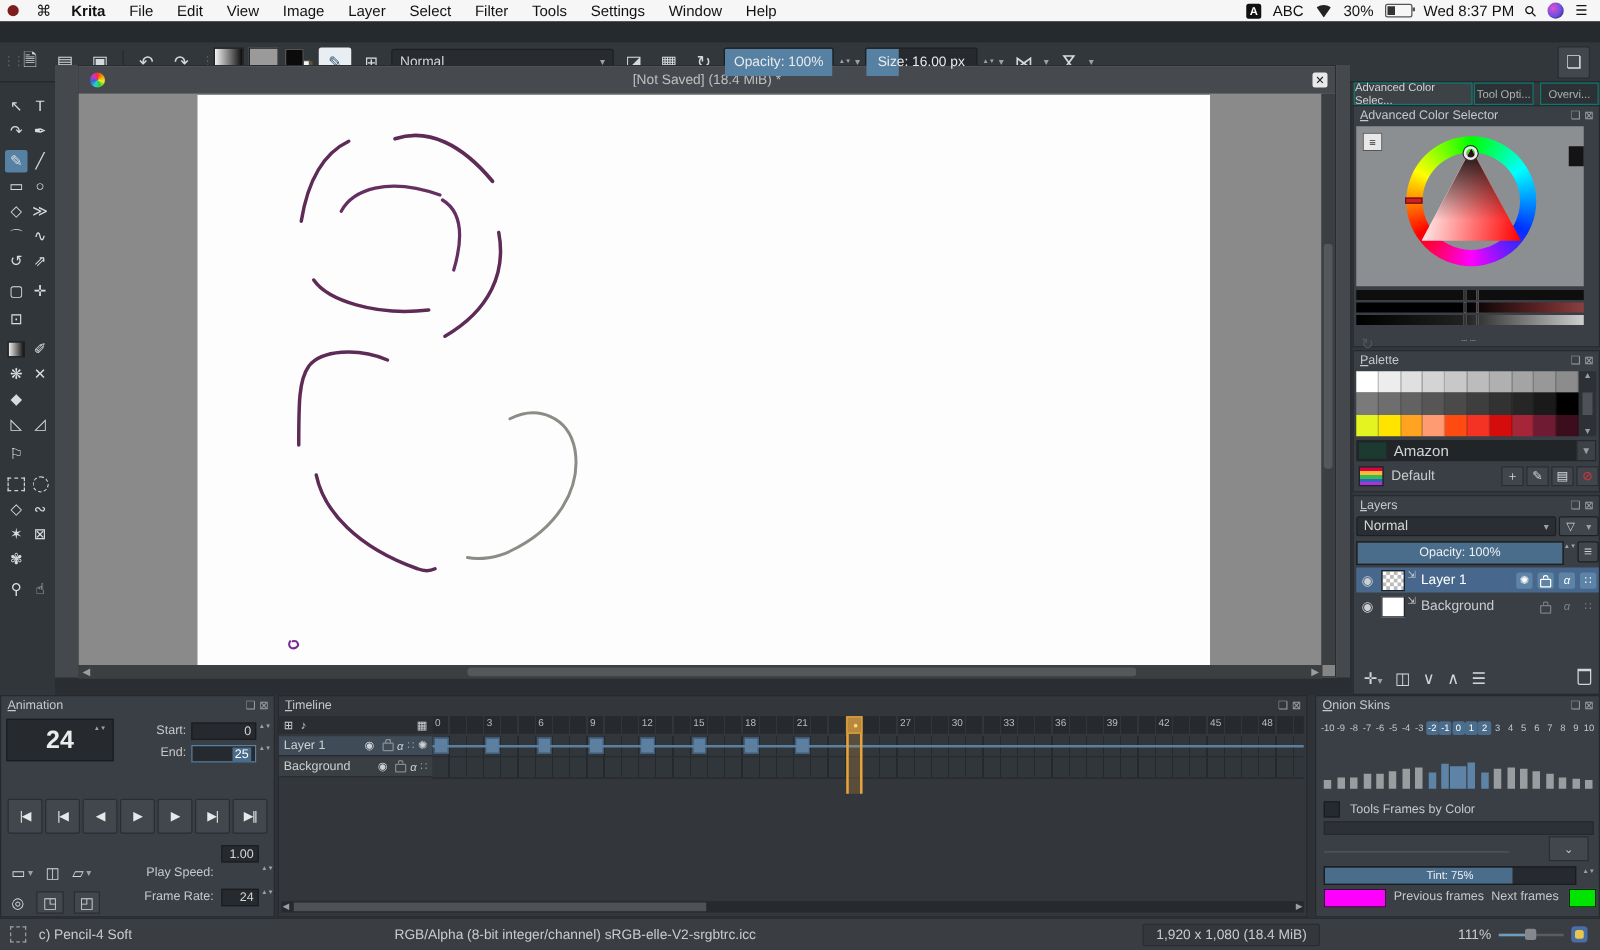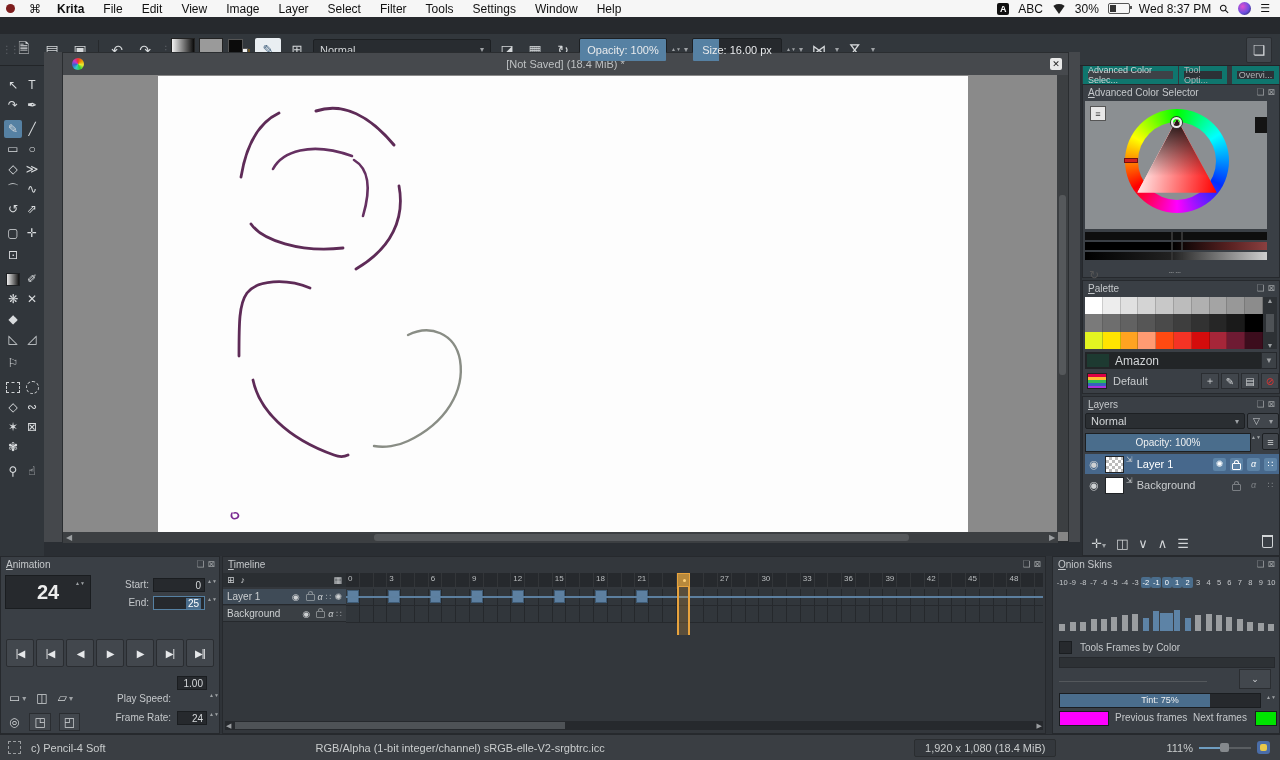--- a/index.html
+++ b/index.html
@@ -75,21 +75,21 @@
   #canvas-white{position:absolute;left:95px;top:1px;width:810px;height:456px;background:#fdfdfd;}
   #vscroll{position:absolute;right:0;top:22px;width:11px;height:457px;background:#3c3f42;}
   #vscroll .thumb{position:absolute;left:2px;top:120px;width:7px;height:180px;background:#55585b;border-radius:3px;}
   #hscroll{position:absolute;left:0;bottom:0;width:995px;height:11px;background:#3c3f42;}
   #hscroll .arrow{position:absolute;top:0;width:12px;height:11px;color:#9b9ea1;font-size:8px;
                   display:flex;align-items:center;justify-content:center;}
   #hscroll .thumb{position:absolute;left:311px;top:2px;width:535px;height:7px;background:#55585b;border-radius:3px;}
   .grip-dots{color:#8b8e91;font-size:8px;letter-spacing:2px;}
   
   #right-docks{left:1082px;top:66px;width:198px;height:490px;background:#33383d;}
-  .dock-tab{position:absolute;top:0;height:18px;background:#2c3136;border:5px solid #0f766e;
+  .dock-tab{position:absolute;top:0;height:18px;background:#2c3136;border:1px solid #0f766e;
             color:#aeb2b5;font-size:9px;display:flex;align-items:center;justify-content:center;box-sizing:border-box;}
   .dock-tab.active{background:#3d4247;color:#d2d5d7;}
   .panel{position:absolute;left:0;width:198px;background:#3a3f45;border:1px solid #26292d;box-sizing:border-box;}
   .dock-title{position:absolute;left:5px;top:2px;font-size:10px;color:#c5c8cb;}
   .dock-title::first-letter{text-decoration:underline;}
   .dock-btns{position:absolute;right:4px;top:2px;color:#9b9ea1;font-size:9px;display:flex;gap:3px;}
   
   #acs-area{position:absolute;left:2px;top:16px;width:182px;height:128px;background:#8b8f92;}
   #acs-menu-btn{position:absolute;left:5px;top:5px;width:14px;height:13px;background:#e8e8e8;border:1px solid #555;
                 color:#333;font-size:9px;display:flex;align-items:center;justify-content:center;}
@@ -707,21 +707,21 @@
       <span class="onion-swatch" id="prev-swatch" style="left: 6px; background: rgb(255, 0, 255);"></span>
       <span class="onion-lbl" style="left:62px;">Previous frames</span>
       <span class="onion-lbl" style="left:140px;">Next frames</span>
       <span class="onion-swatch" id="next-swatch" style="left: 202px; width: 20px; background: rgb(0, 228, 0);"></span>
     </div>
   </div>
 
   <div id="statusbar" class="abs">
     <span id="sb-sel-icon"></span>
     <span>c) Pencil-4 Soft</span>
-    <span style="margin-left:210px;">RGB/Alpha (1-bit integer/channel)  sRGB-elle-V2-srgbtrc.icc</span>
+    <span style="margin-left:210px;">RGB/Alpha (8-bit integer/channel)  sRGB-elle-V2-srgbtrc.icc</span>
     <span id="sb-dims" style="margin-left:auto;">1,920 x 1,080 (18.4 MiB)</span>
     <span style="margin-left:110px;">111%</span>
     <span id="sb-zoomline">
       <span class="line"></span>
         <span class="blue"></span>
         <span class="handle"></span>
     </span>
     <span id="sb-canvas-icon"></span>
   </div>
 

